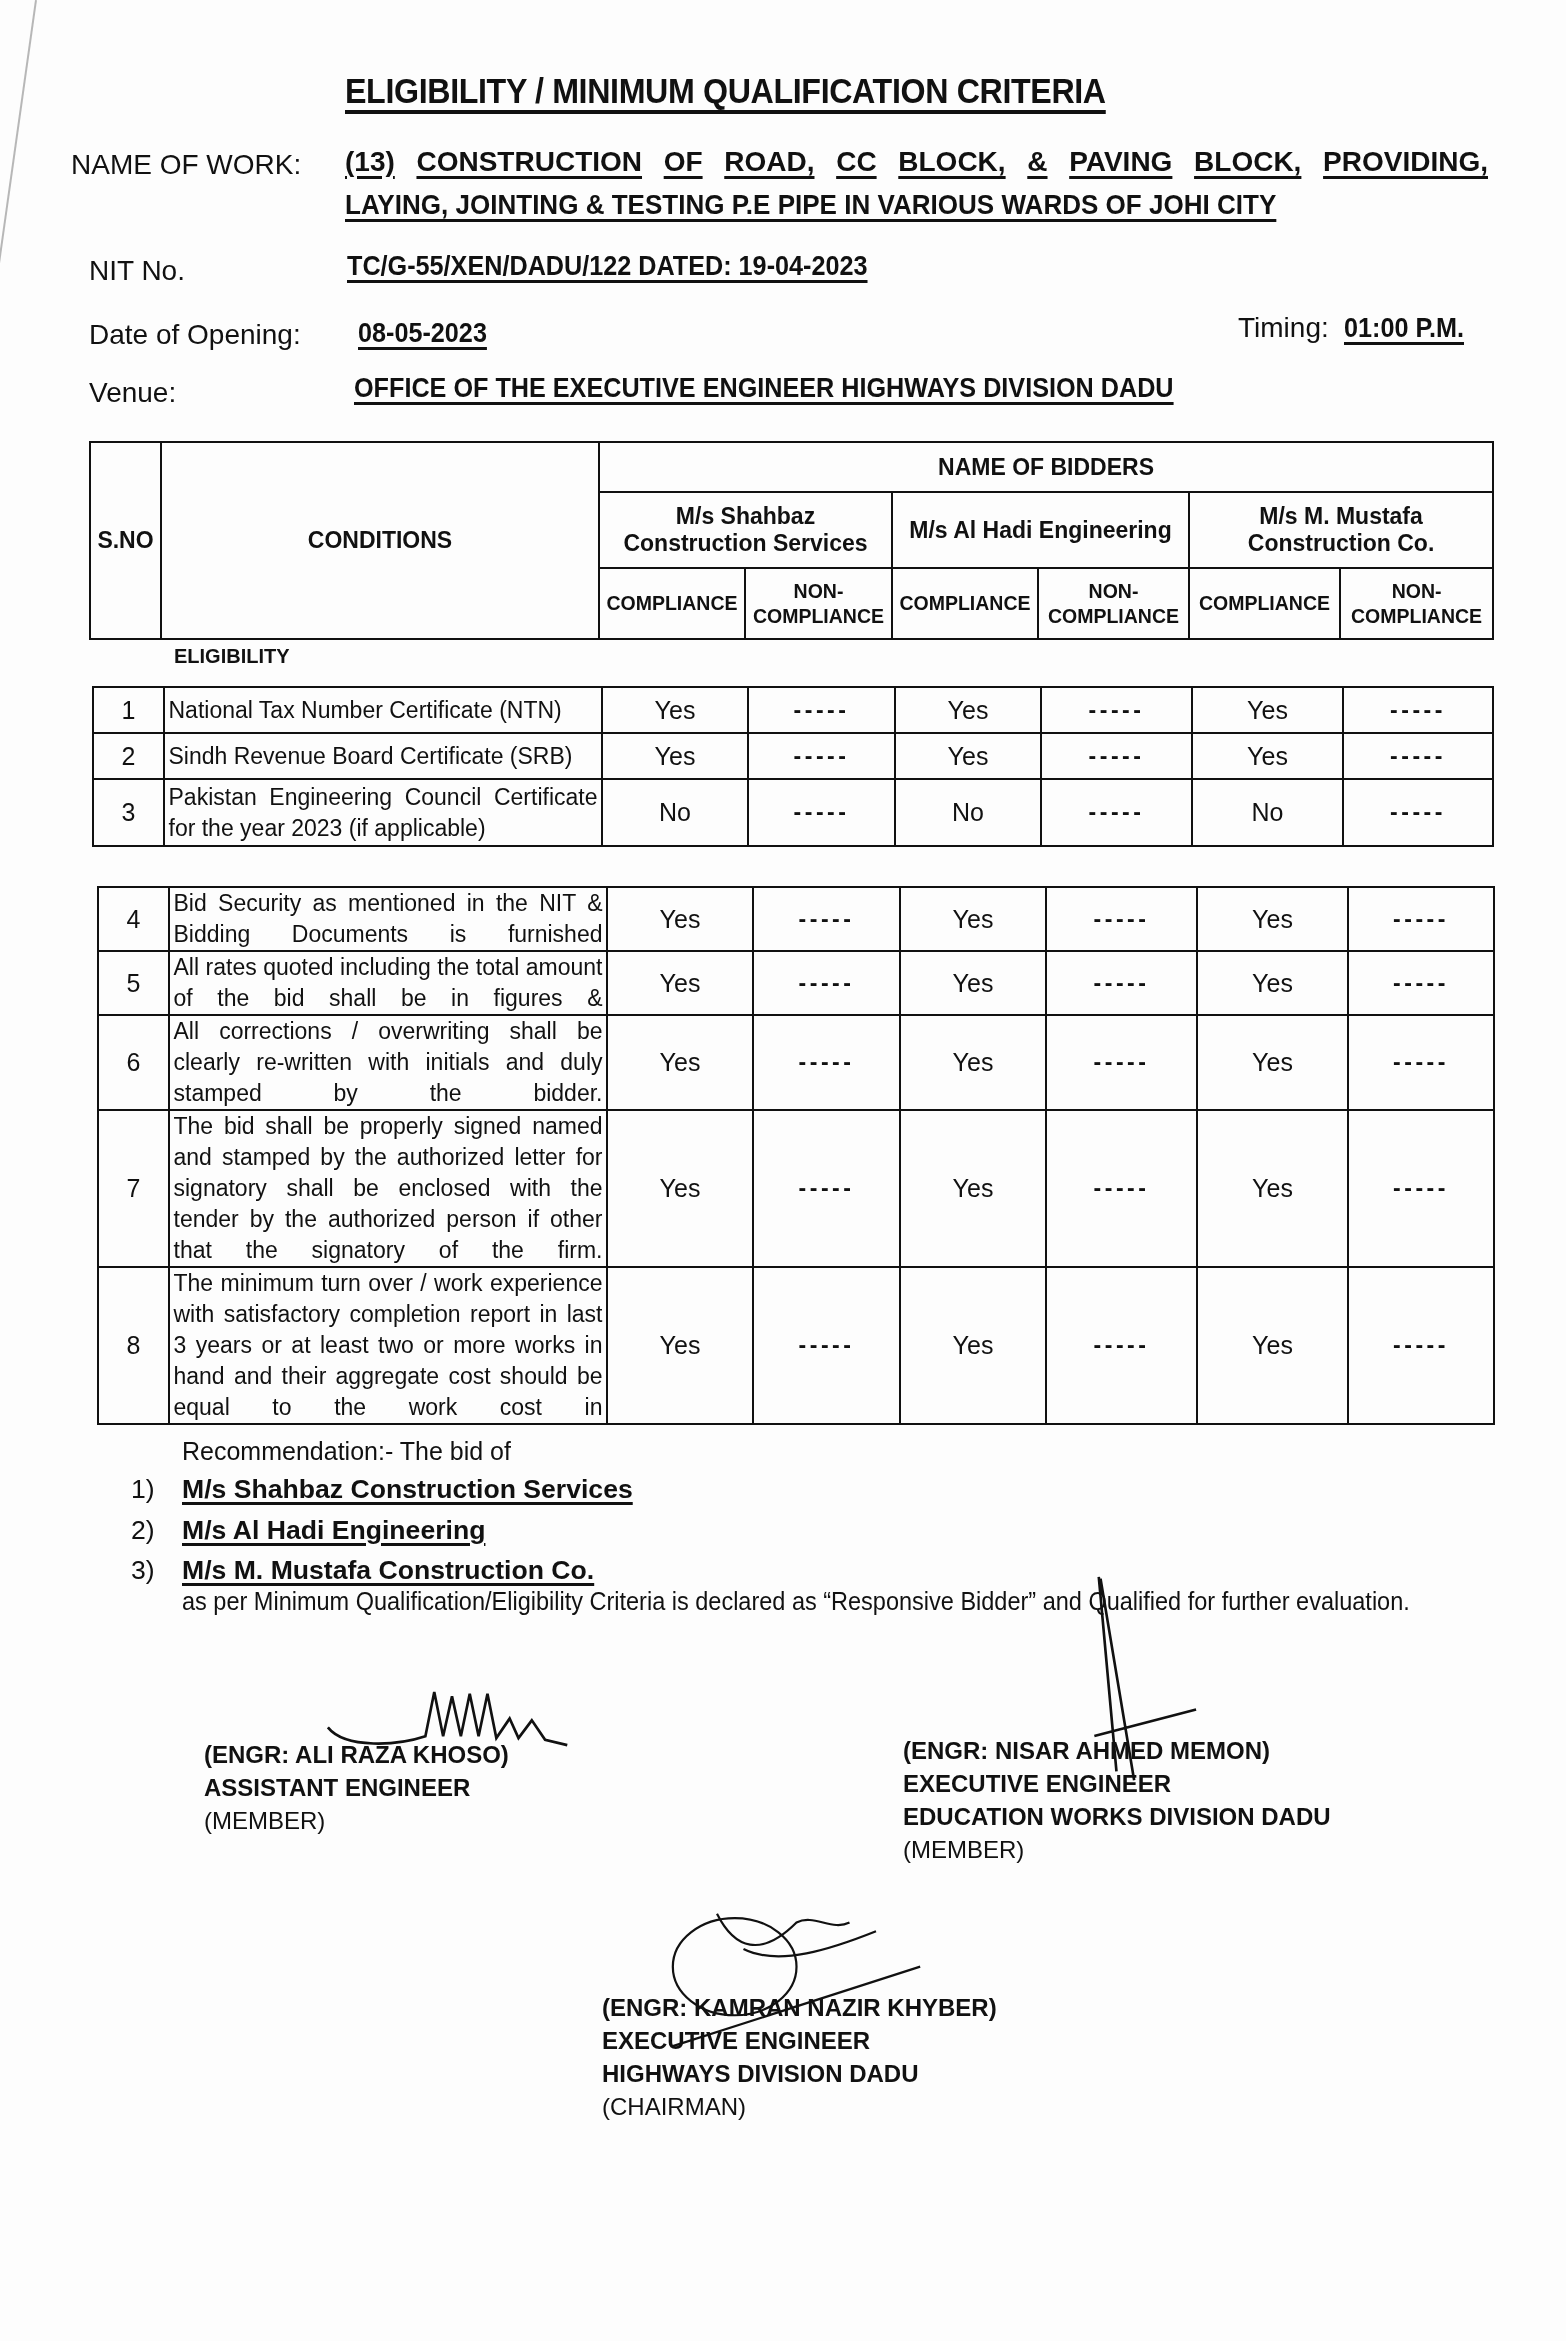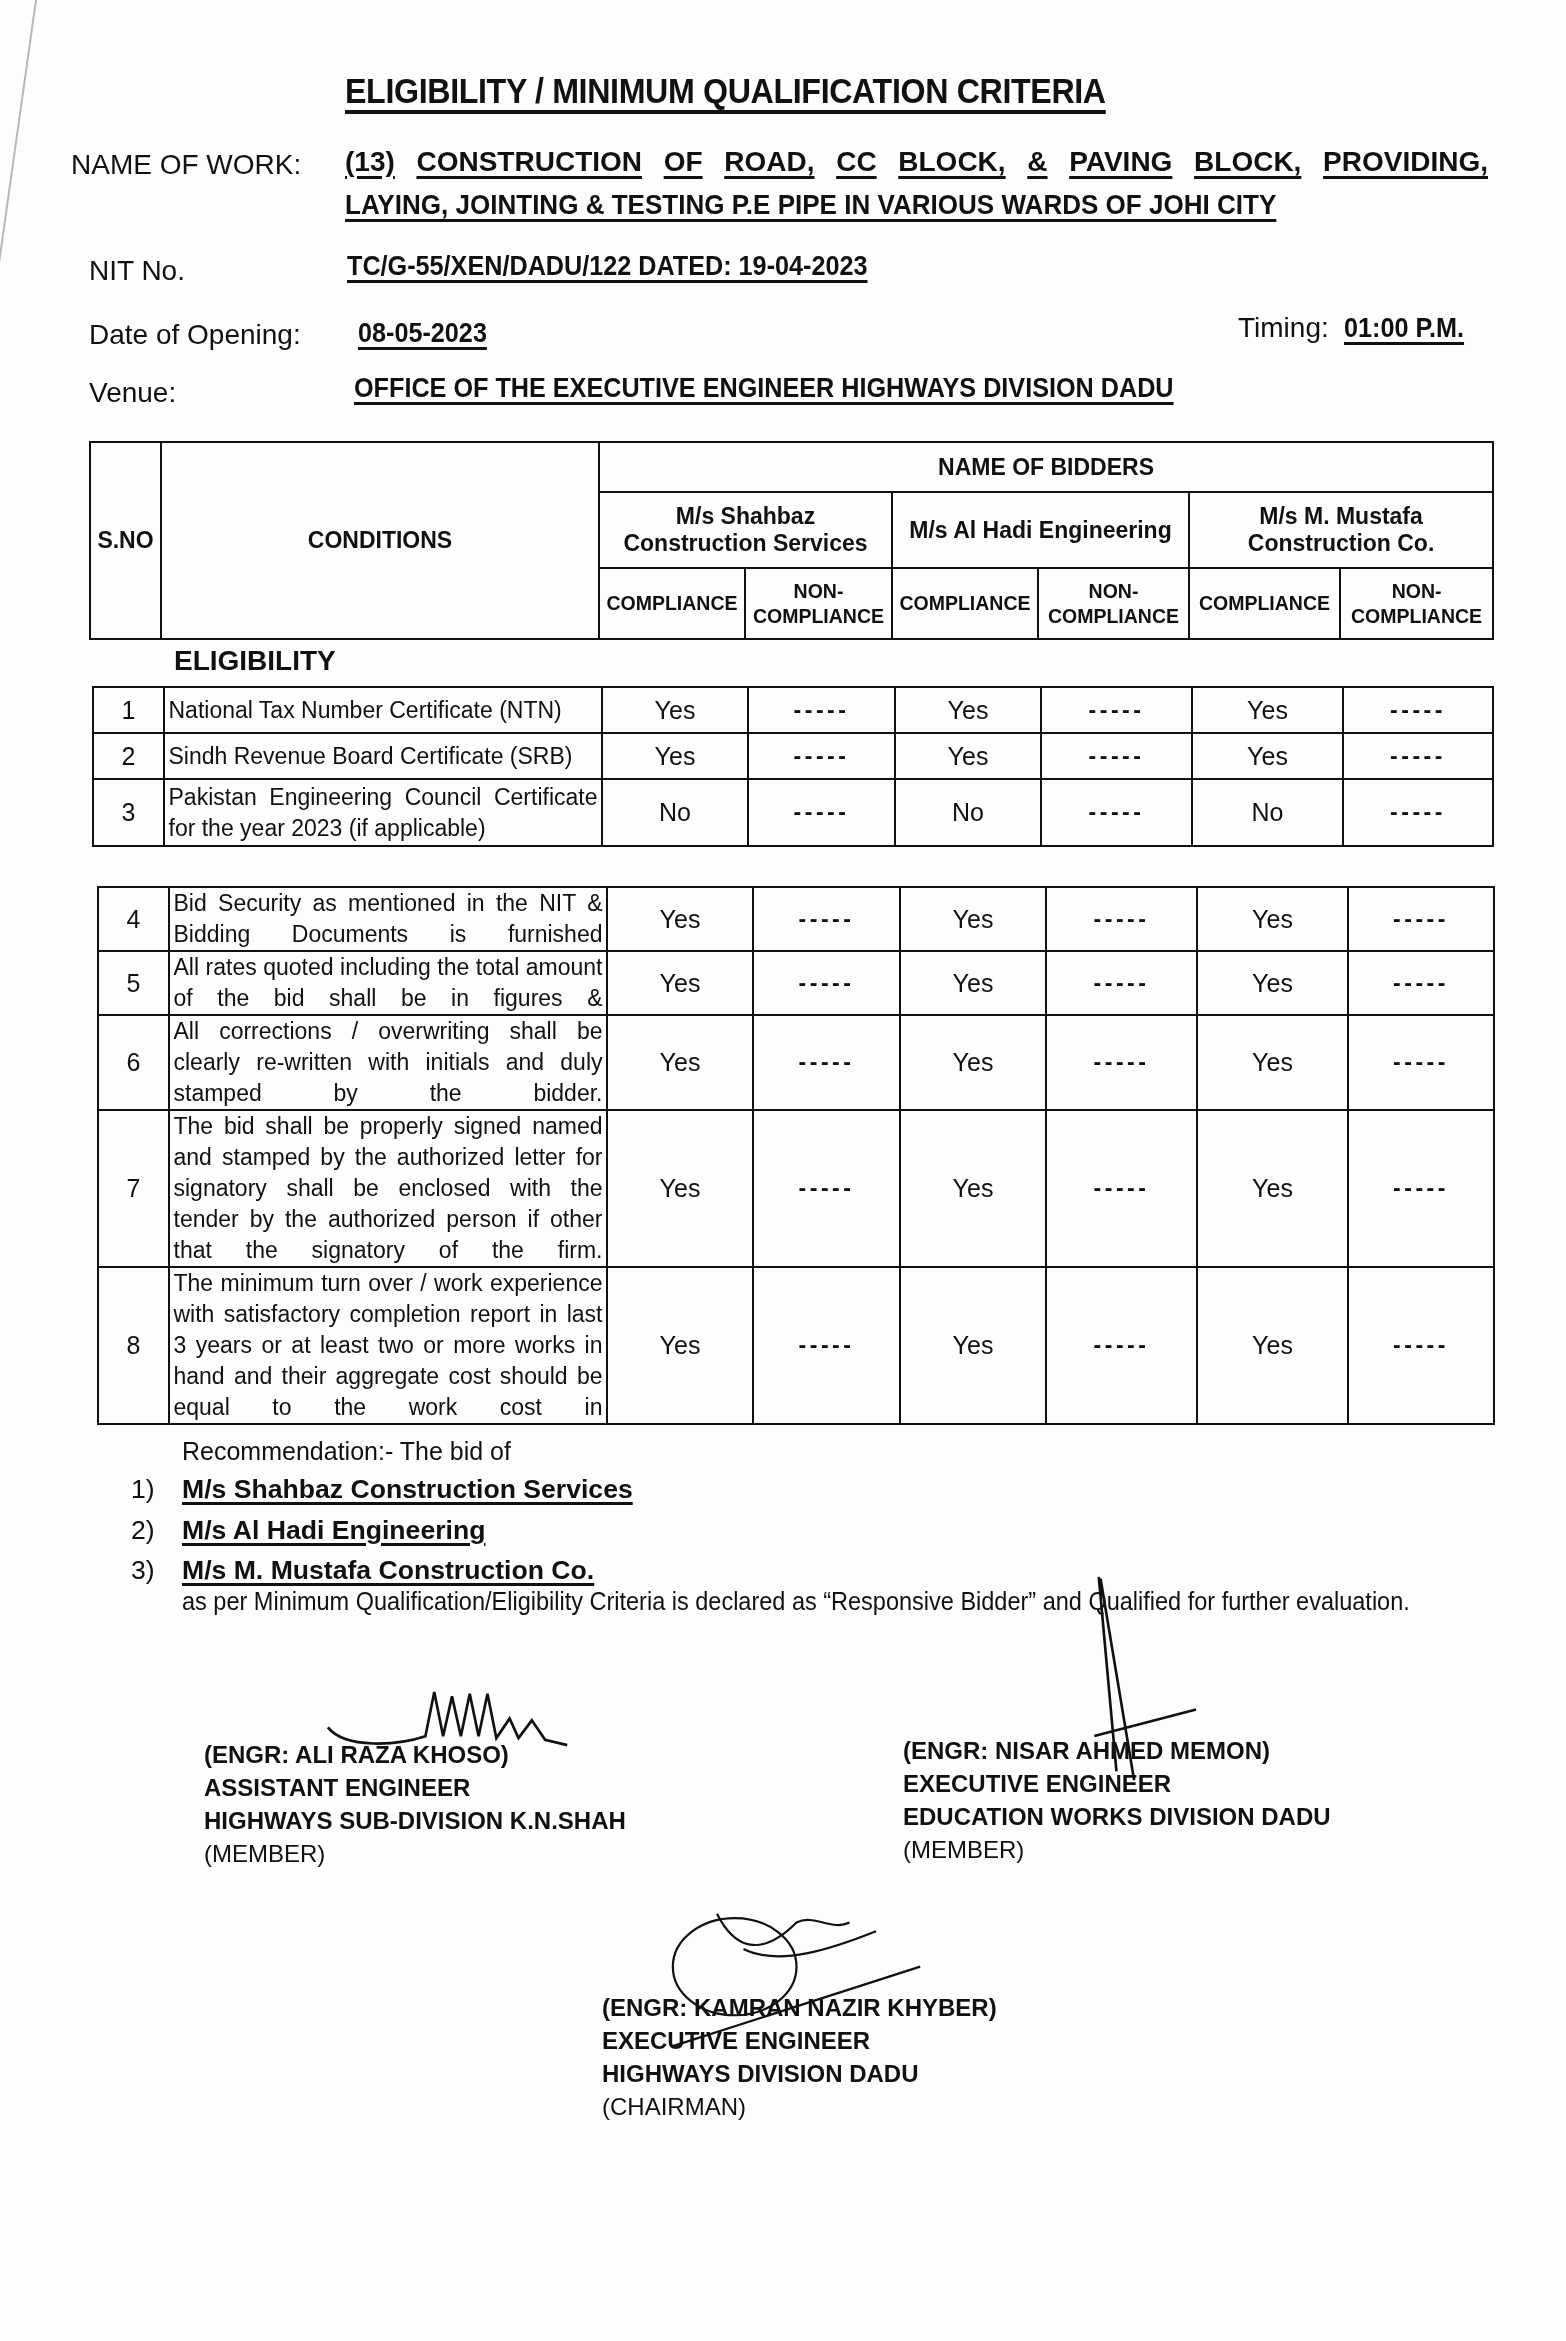--- a/index.html
+++ b/index.html
@@ -19,21 +19,21 @@
   .work .l1 { display: flex; justify-content: space-between; }
   table.grid { position: absolute; border-collapse: collapse; table-layout: fixed; }
   table.grid td { border: 2.7px solid #111; text-align: center; vertical-align: middle; padding: 0; }
   .hdr td { font-weight: bold; font-size: 23px; }
   .hdr .small { font-size: 19.5px; line-height: 25px; }
   .cond { text-align: justify !important; text-align-last: justify; font-size: 23px; line-height: 31px;
           padding: 0 3.5px !important; }
   .cond.left { text-align-last: left; }
   .cell { font-size: 25px; }
   .dash { font-size: 23px; letter-spacing: 3.5px; font-weight: bold; }
-  .section { position: absolute; font-size: 28px; font-weight: bold; }
+  .section { position: absolute; font-size: 20px; font-weight: bold; }
   .rec { position: absolute; font-size: 25px; }
   .rec-item { position: absolute; font-size: 26.6px; font-weight: bold; }
   .rec-item .num { font-weight: normal; display: inline-block; width: 51px; }
   .rec-item .nm { text-decoration: underline; text-decoration-thickness: 2.7px; text-underline-offset: 4.4px; }
   .sig { position: absolute; text-align: left; font-weight: bold; font-size: 24px; line-height: 33px; }
   .sig .role { font-weight: normal; }
   .scrib { position: absolute; }
 </style>
 </head>
 <body>
@@ -253,21 +253,20 @@
     <path d="M20,10 L40,230 M22,12 L60,240 M15,190 L130,160" fill="none" stroke="#111" stroke-width="3"></path>
   </svg>
   <svg class="scrib" style="left:655px;top:1896px;" width="283" height="159" viewBox="0 0 320 180">
     <ellipse cx="90" cy="80" rx="70" ry="55" fill="none" stroke="#111" stroke-width="2.5"></ellipse>
     <path d="M70,20 C90,60 120,70 160,30 C180,20 200,40 220,30 M100,60 C140,80 200,60 250,40 M20,170 L300,80" fill="none" stroke="#111" stroke-width="2.5"></path>
   </svg>
 
   <div class="sig" style="left:204px;top:1738px;width:461px;">
     <div>(ENGR: ALI RAZA KHOSO)</div>
     <div>ASSISTANT ENGINEER</div>
-    <div>HIGHWAYS SUB-DIVISION K.N.SHAH</div>
     <div class="role">(MEMBER)</div>
   </div>
   <div class="sig" style="left:903px;top:1734px;width:461px;">
     <div>(ENGR: NISAR AHMED MEMON)</div>
     <div>EXECUTIVE ENGINEER</div>
     <div>EDUCATION WORKS DIVISION DADU</div>
     <div class="role">(MEMBER)</div>
   </div>
   <div class="sig" style="left:602px;top:1991px;width:461px;">
     <div>(ENGR: KAMRAN NAZIR KHYBER)</div>

